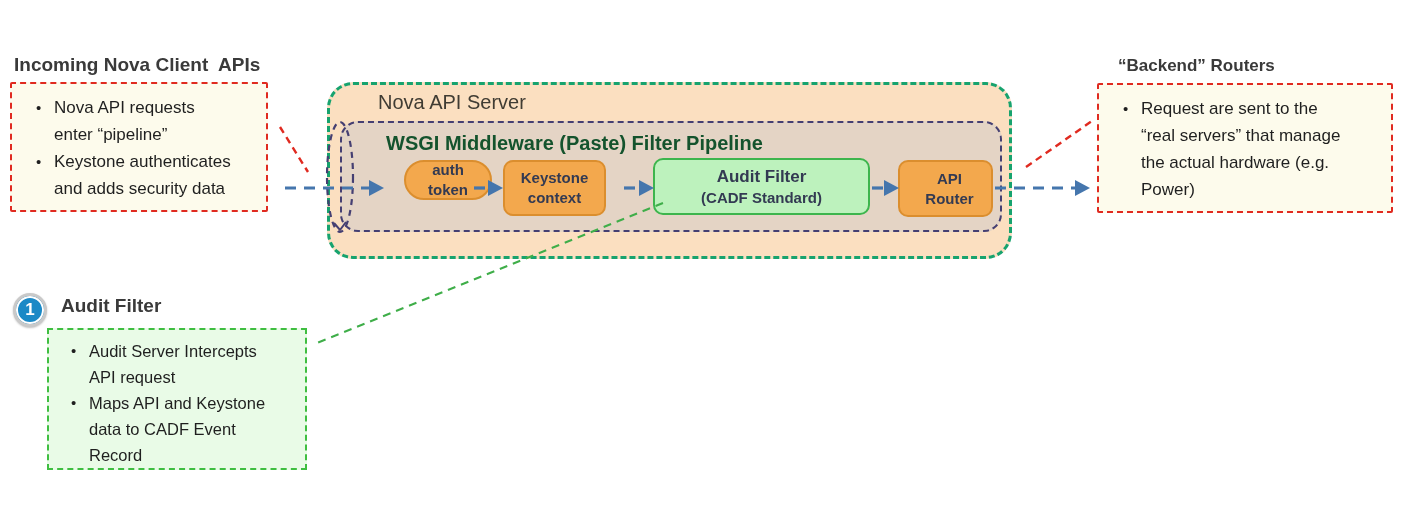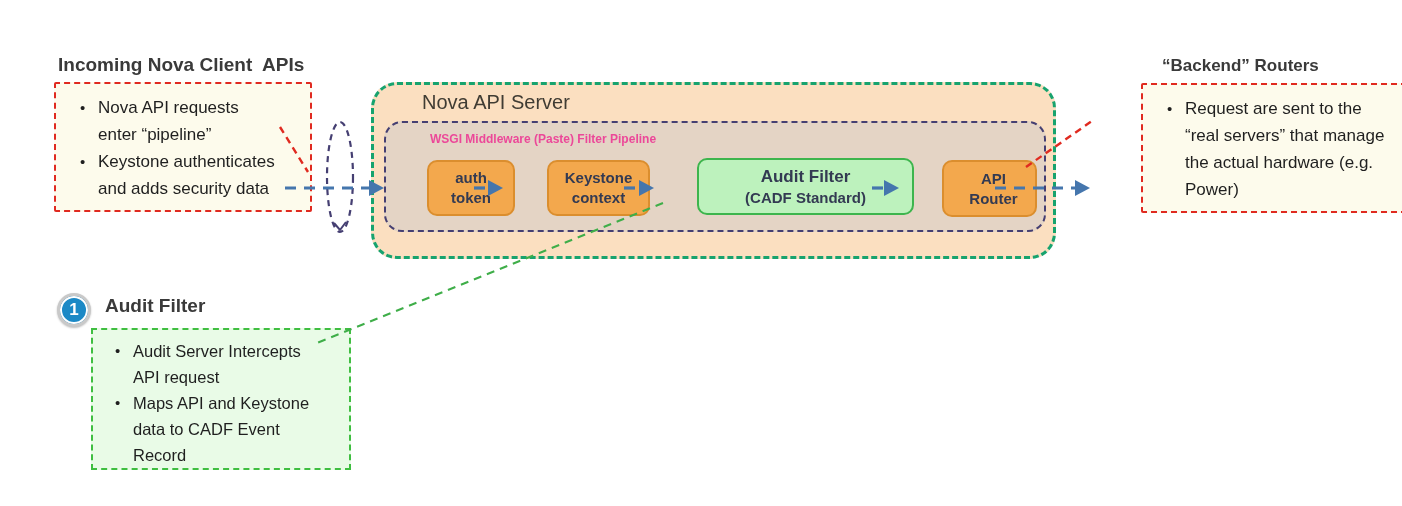--- a/index.html
+++ b/index.html
@@ -1,37 +1,37 @@
 <!DOCTYPE html>
 <html><head>
 <meta charset="utf-8">
 <style>
   html,body{margin:0;padding:0;background:#ffffff;}
   #canvas{
     position:relative;width:1402px;height:506px;background:#ffffff;overflow:hidden;
     font-family:"Liberation Sans", sans-serif;color:#202020;
   }
-  .abs{position:absolute;margin-left:44px;}
+  .abs{position:absolute;}
   .heading{font-weight:700;color:#3a3a3a;font-size:19px;white-space:pre;}
   
   .note{
     border:2px dashed #e02a20;background:#fdfbec;border-radius:2px;box-sizing:border-box;
   }
   .note-body{padding:10px 4px 0 24px;font-size:17px;line-height:27px;color:#1f1f1f;}
   .bullet{display:flex;}
   .bullet .marker{width:18px;flex:0 0 18px;font-size:15px;}
   
   .nova-box{
     background:#fbdfc0;border:3px dashed #17a36e;border-radius:26px;box-sizing:border-box;
   }
   .nova-title{font-weight:400;font-size:20px;color:#403c33;}
   .wsgi-box{
     background:#e4d4c5;border:2px dashed #453f72;border-radius:18px;box-sizing:border-box;
   }
-  .wsgi-title{font-weight:600;font-size:12px;color:#ec4899;}
+  .wsgi-title{font-weight:600;font-size:20px;color:#14532d;}
   .stage{
     background:#f3a84d;border:2px solid #db8e2e;border-radius:10px;box-sizing:border-box;
     display:flex;flex-direction:column;align-items:center;justify-content:center;
     font-weight:700;font-size:15px;line-height:20px;color:#333a52;text-align:center;
   }
   .stage.green{background:#bdf2bd;border-color:#3db54d;}
   .stage .big{font-size:17px;line-height:22px;}
   .stage .sub{font-size:15px;line-height:20px;}
   
   .badge{
@@ -76,21 +76,21 @@
       </div>
     </div>
   </div>
 
   <div class="abs nova-box" style="left:327px;top:82px;width:685px;height:177px;"></div>
   <div class="abs nova-title" style="left:378px;top:91px;">Nova API Server</div>
 
   <div class="abs wsgi-box" style="left:340px;top:121px;width:662px;height:111px;"></div>
   <div class="abs wsgi-title" style="left:386px;top:132px;">WSGI Middleware (Paste) Filter Pipeline</div>
 
-  <div class="abs stage" style="left:383px;top:160px;width:88px;height:56px;">
+  <div class="abs stage" style="left:404px;top:160px;width:88px;height:40px;border-radius:22px;">
     <span>auth</span>
     <span>token</span>
   </div>
   <div class="abs stage" style="left:503px;top:160px;width:103px;height:56px;">
     <span>Keystone</span>
     <span>context</span>
   </div>
   <div class="abs stage green" style="left:653px;top:158px;width:217px;height:57px;">
     <span class="big">Audit Filter</span>
     <span class="sub">(CADF Standard)</span>

